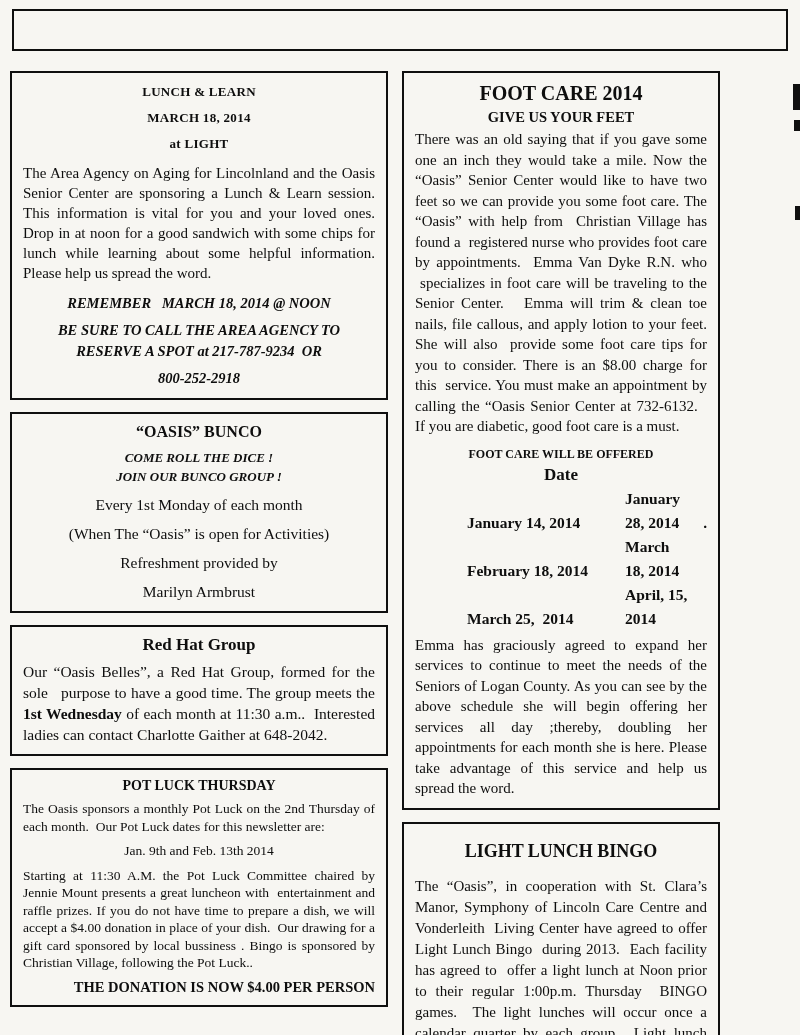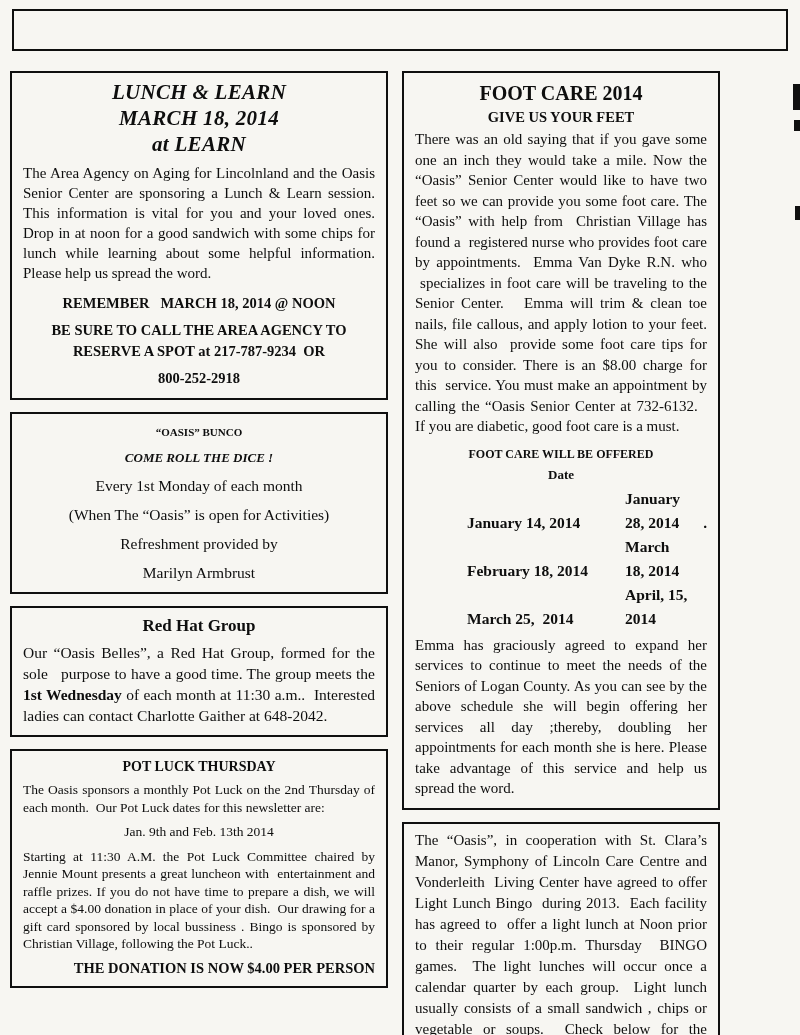--- a/index.html
+++ b/index.html
@@ -15,53 +15,53 @@
   .box { border:2px solid #0f0f0f; background:transparent; }
   .header-box { height:42px; margin:0 2px 20px 2px; }
 
   .columns { display:flex; gap:14px; align-items:flex-start; }
   .col { display:flex; flex-direction:column; min-width:0; }
   .col.left  { width:378px; }
   .col.right { width:318px; }
   section.box { padding:6px 11px 9px 11px; margin-bottom:12px; width:100%; }
 
   .title { text-align:center; font-weight:bold; }
-  .t-lunch   { font-size:21px; line-height:26px; letter-spacing:.3px;font-style:italic; }
-  .t-bunco   { font-size:11px; line-height:24px; margin-bottom:4px; }
+  .t-lunch   { font-size:13px; line-height:26px; letter-spacing:.3px; }
+  .t-bunco   { font-size:16px; line-height:24px; margin-bottom:4px; }
   .t-redhat  { font-size:17px; line-height:24px; margin-bottom:4px; }
   .t-potluck { font-size:14px; line-height:20px; margin-bottom:4px; }
   .t-footcare{ font-size:20px; line-height:28px; }
   .t-feet    { font-size:14.5px; line-height:20px; margin-bottom:2px; }
   .t-bingo   { font-size:18px; line-height:26px; margin:8px 0 12px 0; }
 
   .body { font-size:15px; line-height:20px; }
   .just { text-align:justify; }
   .center { text-align:center; }
   .bold { font-weight:bold; }
   .italic { font-style:italic; }
 
   .sec-lunch .body { margin:6px 0 10px 0; }
-  .sec-lunch .cta { font-size:14.5px; line-height:21px; margin-top:6px; }
+  .sec-lunch .cta { font-size:14.5px; line-height:21px; margin-top:6px;font-style:italic; }
   .sec-lunch .cta-wide { padding:0 14px; }
 
   .sec-bunco .tagline { font-size:13px; line-height:19px; }
   .sec-bunco .line { font-size:15.5px; line-height:20px; margin-top:9px; }
 
   .sec-redhat .body { font-size:15.5px; line-height:21px; }
 
   .sec-potluck { padding-bottom:6px; }
   .sec-potluck .small { font-size:13.5px; line-height:17.5px; }
   .sec-potluck .intro { text-align:justify; }
   .sec-potluck .dateline { text-align:center; margin:7px 0; }
   .sec-potluck .invite { text-align:center; margin-top:7px; font-size:13.5px; }
   .sec-potluck .donation { text-align:right; font-weight:bold; font-size:14.5px; margin-top:7px; }
 
   .sec-footcare .body { font-size:15px; line-height:20.5px; }
   .offered { font-size:12px; line-height:22px; margin-top:6px; }
-  .date-label { font-size:13px; line-height:20px; }
+  .date-label { font-size:17px; line-height:20px; }
   .date-grid { margin:2px 0 4px 0; }
   .date-row { display:flex; font-weight:bold; font-size:15.5px; line-height:24px; padding-left:52px;align-items:flex-end; }
   .date-row .d-left  { width:158px; }
   .date-row .d-right { flex:1; }
   .date-row .d-note  { width:16px; text-align:right; }
 
   .sec-bingo .body { font-size:15px; line-height:21px; }
   .sec-bingo .sched-title { font-size:15.5px; margin-top:12px; }
   .sec-bingo .sched-line { font-size:15px; margin-top:4px; margin-bottom:4px; }
 
@@ -80,30 +80,31 @@
 
   <div class="box header-box"></div>
 
   <div class="columns">
 
     <div class="col left">
 
       <section class="box sec-lunch">
         <div class="title t-lunch">LUNCH &amp; LEARN</div>
         <div class="title t-lunch">MARCH 18, 2014</div>
-        <div class="title t-lunch">at LEARN</div>
+        <div class="title t-lunch">at LIGHT</div>
         <p class="body just">The Area Agency on Aging for Lincolnland and the Oasis Senior Center are sponsoring a Lunch &amp; Learn session. This information is vital for you and your loved ones. Drop in at noon for a good sandwich with some chips for lunch while learning about some helpful information. Please help us spread the word.</p>
         <p class="center bold cta">REMEMBER &nbsp; MARCH 18, 2014 @ NOON</p>
         <p class="center bold cta cta-wide">BE SURE TO CALL THE AREA AGENCY TO RESERVE A SPOT at 217-787-9234 &nbsp;OR</p>
         <p class="center bold cta">800-252-2918</p>
       </section>
 
       <section class="box sec-bunco">
         <div class="title t-bunco">“OASIS” BUNCO</div>
         <div class="center bold italic tagline">COME ROLL THE DICE !</div>
+        <div class="center bold italic tagline">JOIN OUR BUNCO GROUP !</div>
         <div class="center line">Every 1st Monday of each month</div>
         <div class="center line">(When The “Oasis” is open for Activities)</div>
         <div class="center line">Refreshment provided by</div>
         <div class="center line">Marilyn Armbrust</div>
       </section>
 
       <section class="box sec-redhat">
         <div class="title t-redhat">Red Hat Group</div>
         <p class="body just"><span>Our “Oasis Belles”, a Red Hat Group, formed for the sole &nbsp; purpose to have a good time. The group meets the </span><b>1st Wednesday</b><span> of each month at 11:30 a.m.. &nbsp;Interested ladies can contact Charlotte Gaither at 648-2042.</span></p>
       </section>
@@ -140,20 +141,21 @@
           <div class="date-row">
             <span class="d-left">March 25, &nbsp;2014</span>
             <span class="d-right">April, 15, 2014</span>
             <span class="d-note"></span>
           </div>
         </div>
         <p class="body just">Emma has graciously agreed to expand her services to continue to meet the needs of the Seniors of Logan County. As you can see by the above schedule she will begin offering her services all day ;thereby, doubling her appointments for each month she is here. Please take advantage of this service and help us spread the word.</p>
       </section>
 
       <section class="box sec-bingo">
+        <div class="title t-bingo">LIGHT LUNCH BINGO</div>
         <p class="body just">The “Oasis”, in cooperation with St. Clara’s Manor, Symphony of Lincoln Care Centre and Vonderleith &nbsp;Living Center have agreed to offer Light Lunch Bingo &nbsp;during 2013. &nbsp;Each facility has agreed to &nbsp;offer a light lunch at Noon prior to their regular 1:00p.m. Thursday &nbsp;BINGO games. &nbsp;The light lunches will occur once a calendar quarter by each group. &nbsp;Light lunch usually consists of a small sandwich , chips or vegetable or soups. &nbsp;Check below for the schedule and be sure to come early to enjoy a “Light Lunch” &nbsp;courtesy of our gracious sponsors.</p>
         <div class="title sched-title">Light Bingo Schedule</div>
         <div class="center sched-line">Jan. 23, 2014 &nbsp;~ Feb. 27, &nbsp;2014 ~ March 6, &nbsp;2014</div>
       </section>
 
     </div>
   </div>
 
   <div class="artifact a1"></div>
   <div class="artifact a2"></div>

